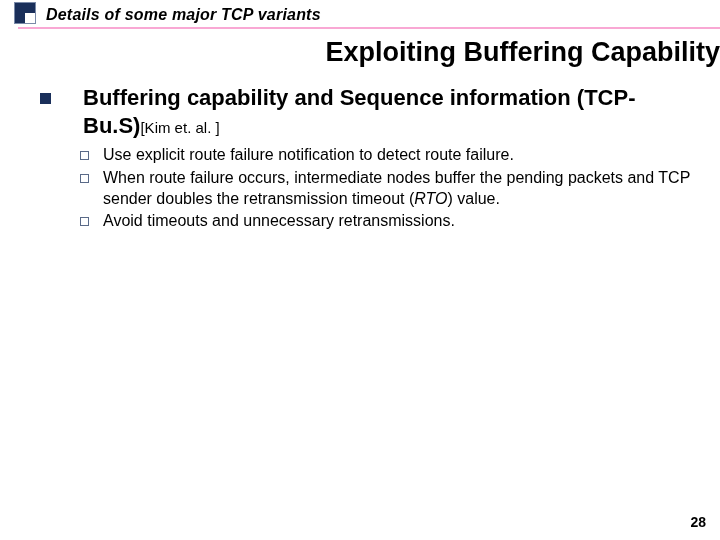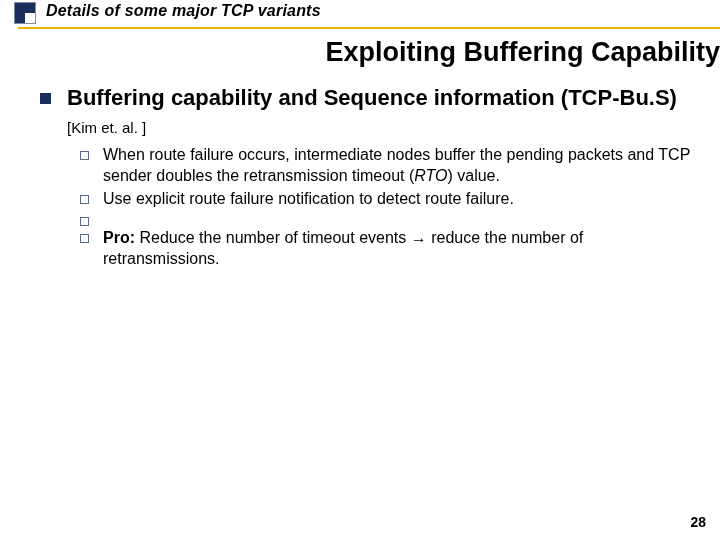--- a/index.html
+++ b/index.html
@@ -6,22 +6,22 @@
   body {
     width: 720px;
     height: 540px;
     background: #fff;
     font-family: Verdana, Geneva, sans-serif;
     color: #000;
     position: relative;
   }
   .header-bar {
     display: flex;
-    align-items: flex-start;
-    border-bottom: 2px solid #eab308;
+    align-items: flex-end;
+    border-bottom: 2px solid #f9a8d4;
     padding: 2px 0 3px 0;
     margin-left: 18px;
     margin-right: 0;
   }
   .header-icon {
     width: 22px;
     height: 22px;
     border: 1px solid #7a8aa8;
     background: #1a2f5a;
     position: relative;
@@ -45,20 +45,21 @@
   .title {
     font-size: 27px;
     font-weight: bold;
     margin: 8px 0 16px 30px;
     text-align: right;
   }
   .main-bullet {
     display: flex;
     margin-left: 40px;
     margin-right: 30px;
+    gap: 16px;
   }
   .sq-bullet {
     width: 11px;
     height: 11px;
     background: #1a2f5a;
     margin-top: 9px;
     margin-right: 16px;
     flex-shrink: 0;
   }
   .main-bullet-text {
@@ -116,37 +117,32 @@
   <div class="sq-bullet"></div>
   <div class="main-bullet-text">
     <span>Buffering capability and Sequence information (TCP-Bu.S)</span><span class="cite">[Kim et. al. ]</span>
   </div>
 </div>
 
 <div class="sublist">
 
   <div class="subitem">
     <div class="sub-bullet"></div>
+    <div class="subtext">Use explicit route failure notification to detect route failure.</div>
+  </div>
+
+  <div class="subitem">
+    <div class="sub-bullet"></div>
     <div class="subtext">
       <span>When route failure occurs, intermediate nodes buffer the pending packets and TCP sender doubles the retransmission timeout (</span><span class="ital">RTO</span><span>) value.</span>
     </div>
   </div>
 
   <div class="subitem">
     <div class="sub-bullet"></div>
-    <div class="subtext">Use explicit route failure notification to detect route failure.</div>
+    <div class="subtext">Avoid timeouts and unnecessary retransmissions.</div>
   </div>
 
-  <div class="subitem">
-    <div class="sub-bullet"></div>
-  </div>
-
-  <div class="subitem">
-    <div class="sub-bullet"></div>
-    <div class="subtext">
-      <span class="bold">Pro:</span><span> Reduce the number of timeout events </span><span class="arrow">→</span><span> reduce the number of retransmissions.</span>
-    </div>
-  </div>
 
 
 </div>
 
 <div class="page-num">28</div>
 
 </body></html>

